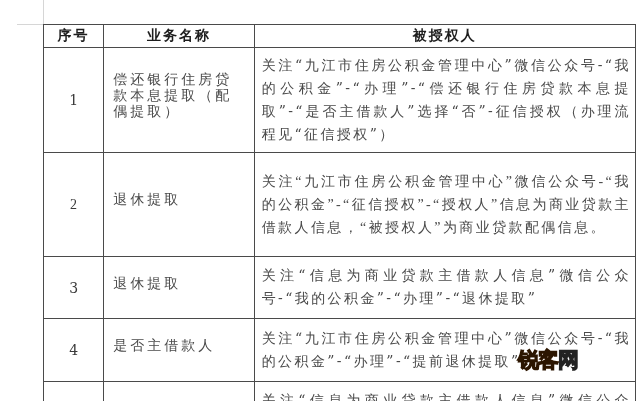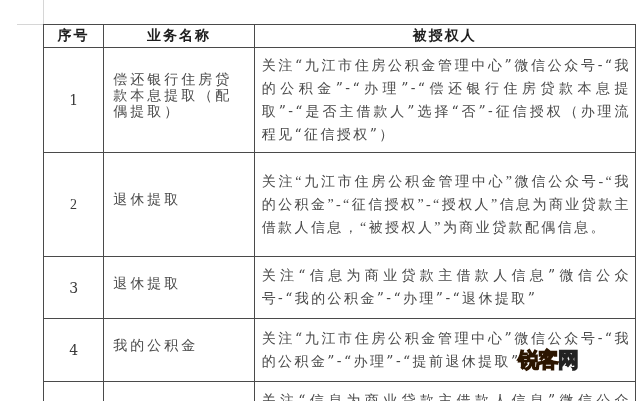--- a/index.html
+++ b/index.html
@@ -129,21 +129,21 @@
       <td class="cell-name">退休提取</td>
       <td class="cell-method">关注“九江市住房公积金管理中心”微信公众号-“我的公积金”-“征信授权”-“授权人”信息为商业贷款主借款人信息，“被授权人”为商业贷款配偶信息。</td>
     </tr>
     <tr class="r3">
       <td class="cell-no">3</td>
       <td class="cell-name">退休提取</td>
       <td class="cell-method">关注“信息为商业贷款主借款人信息”微信公众号-“我的公积金”-“办理”-“退休提取”</td>
     </tr>
     <tr class="r4">
       <td class="cell-no">4</td>
-      <td class="cell-name">我的公积金</td>
+      <td class="cell-name">是否主借款人</td>
       <td class="cell-method">关注“九江市住房公积金管理中心”微信公众号-“我的公积金”-“办理”-“提前退休提取”</td>
     </tr>
     <tr class="r5">
       <td class="cell-no">5</td>
       <td class="cell-name">办理流程见</td>
       <td class="cell-method">关注“信息为商业贷款主借款人信息”微信公众号-“我的公积金”-“办理”-“离职提取”</td>
     </tr>
   </tbody>
 </table>
 

